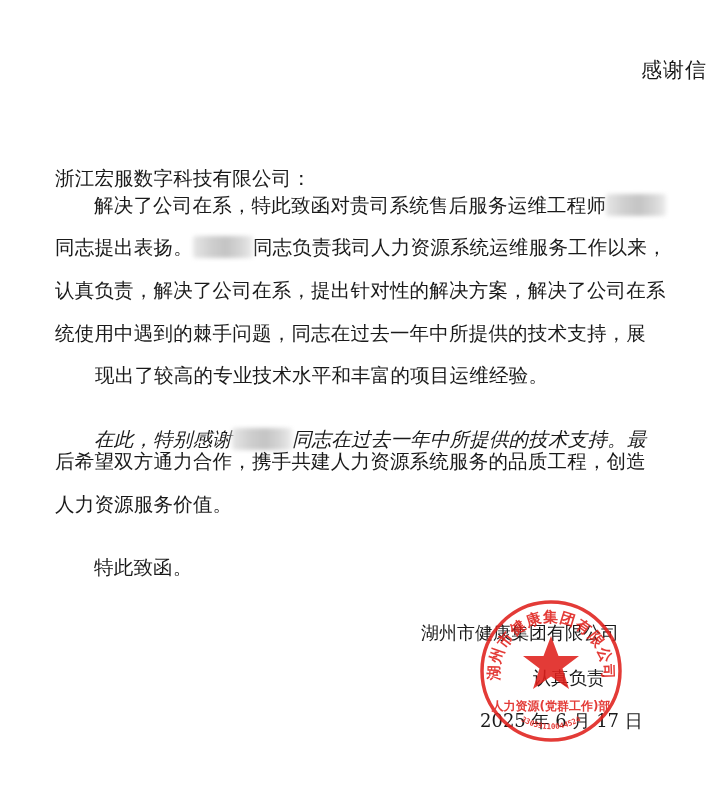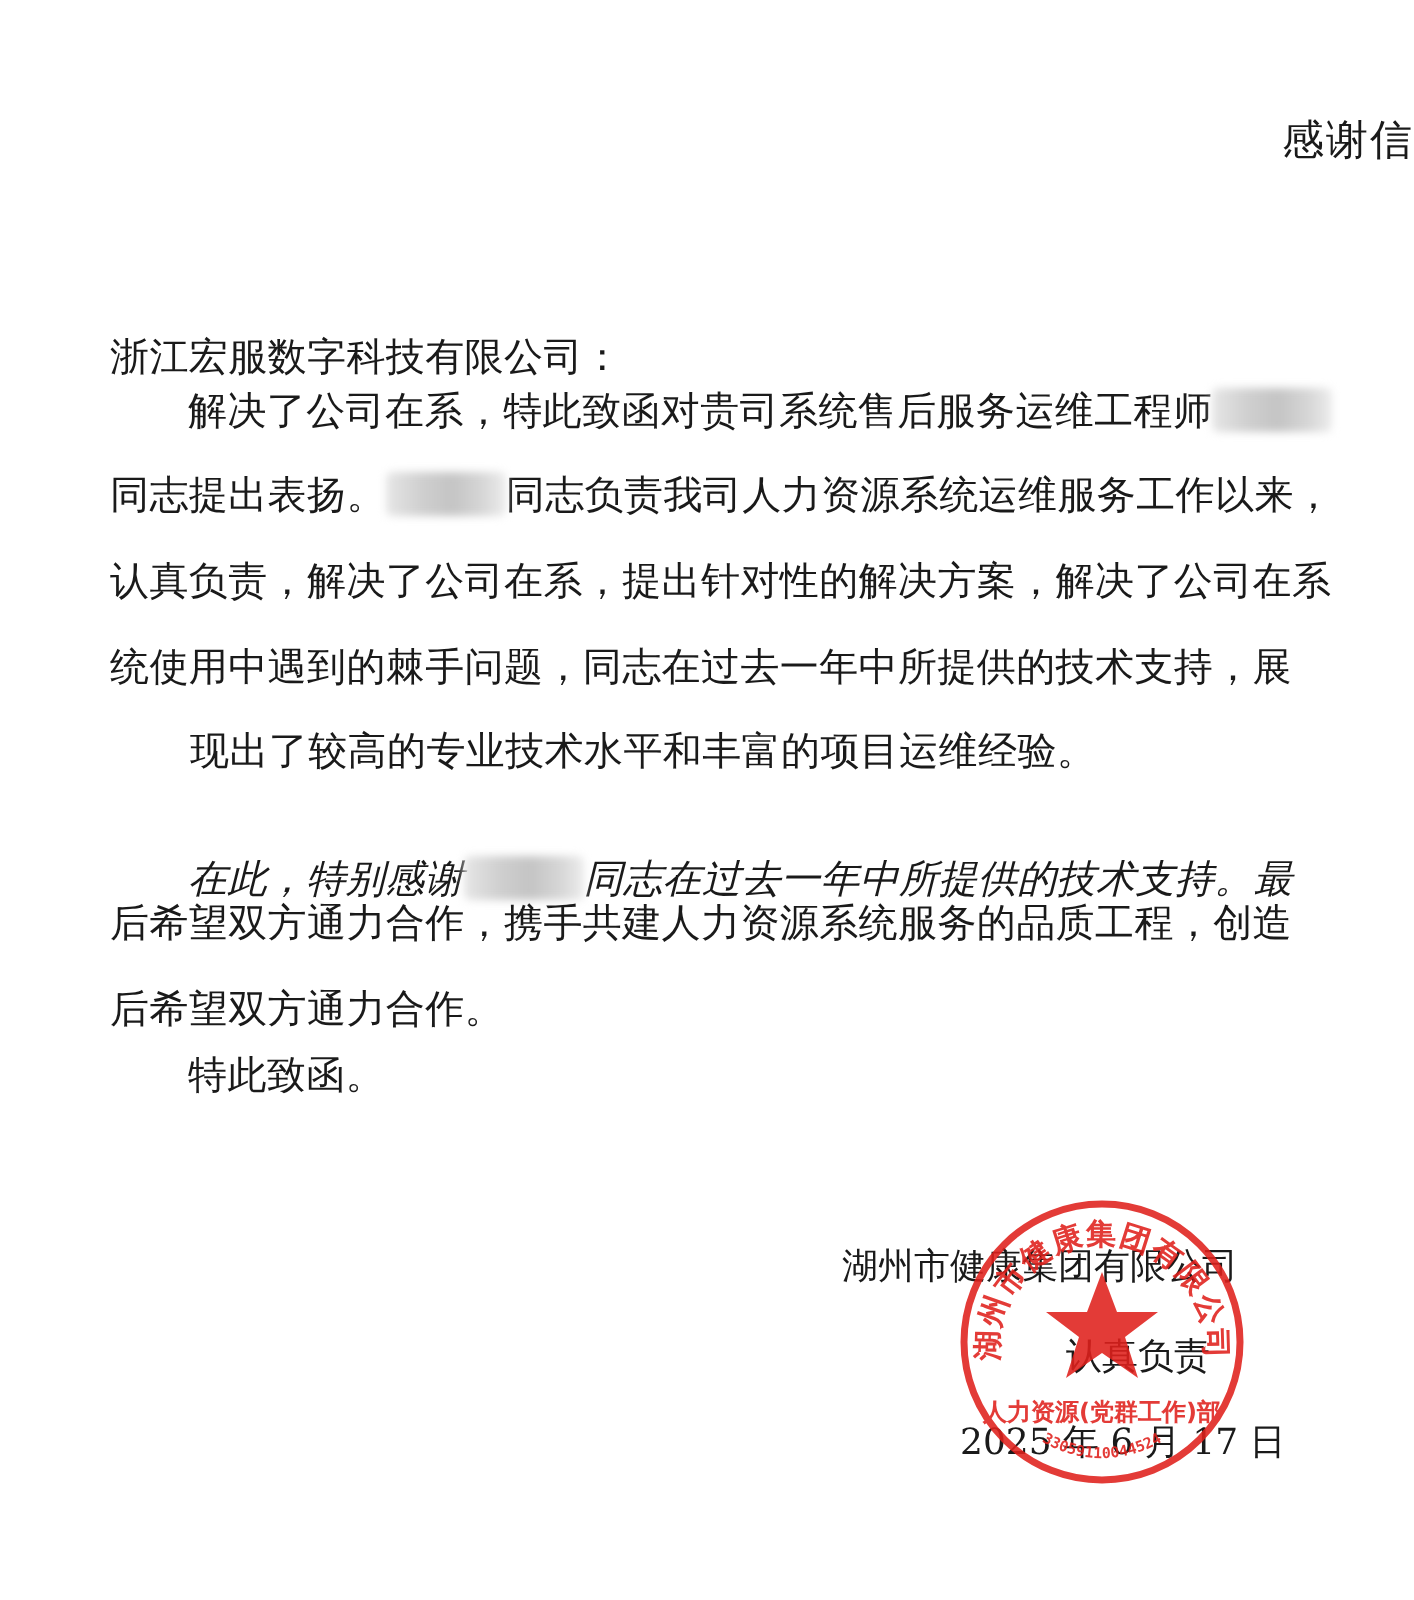--- a/index.html
+++ b/index.html
@@ -43,23 +43,23 @@
   <span>同志提出表扬。</span><span class="blur"></span><span>同志负责我司人力资源系统运维服务工作以来，</span>
 </div>
 <div class="line" style="top:277px;">认真负责，解决了公司在系，提出针对性的解决方案，解决了公司在系</div>
 <div class="line" style="top:320px;">统使用中遇到的棘手问题，同志在过去一年中所提供的技术支持，展</div>
 <div class="line" style="top:362px;margin-left:40px;">现出了较高的专业技术水平和丰富的项目运维经验。</div>
 
 <div class="line indent" style="top:426px;font-style:italic;">
   <span>在此，特别感谢</span><span class="blur"></span><span>同志在过去一年中所提供的技术支持。最</span>
 </div>
 <div class="line" style="top:448px;">后希望双方通力合作，携手共建人力资源系统服务的品质工程，创造</div>
-<div class="line" style="top:491px;">后希望双方通力合作。</div>
+<div class="line" style="top:491px;">人力资源服务价值。</div>
 
-<div class="line indent" style="top:524px;text-align:center;">特此致函。</div>
+<div class="line indent" style="top:554px;text-align:center;">特此致函。</div>
 
 <div class="sig" style="left:421px; top:621px;">湖州市健康集团有限公司</div>
 <div class="sig" style="left:533px; top:666px;">认真负责</div>
 <div class="sig" style="left:480px; top:709px;text-align:center;">2025 年 6 月 17 日</div>
 
 <svg class="stamp" viewBox="0 0 146 146" xmlns="http://www.w3.org/2000/svg">
   <defs>
     <path id="arcTop" d="M 22 86 A 52 52 0 1 1 124 86"></path>
     <path id="arcBottom" d="M 30 112 A 58 58 0 0 0 116 112"></path>
   </defs>

